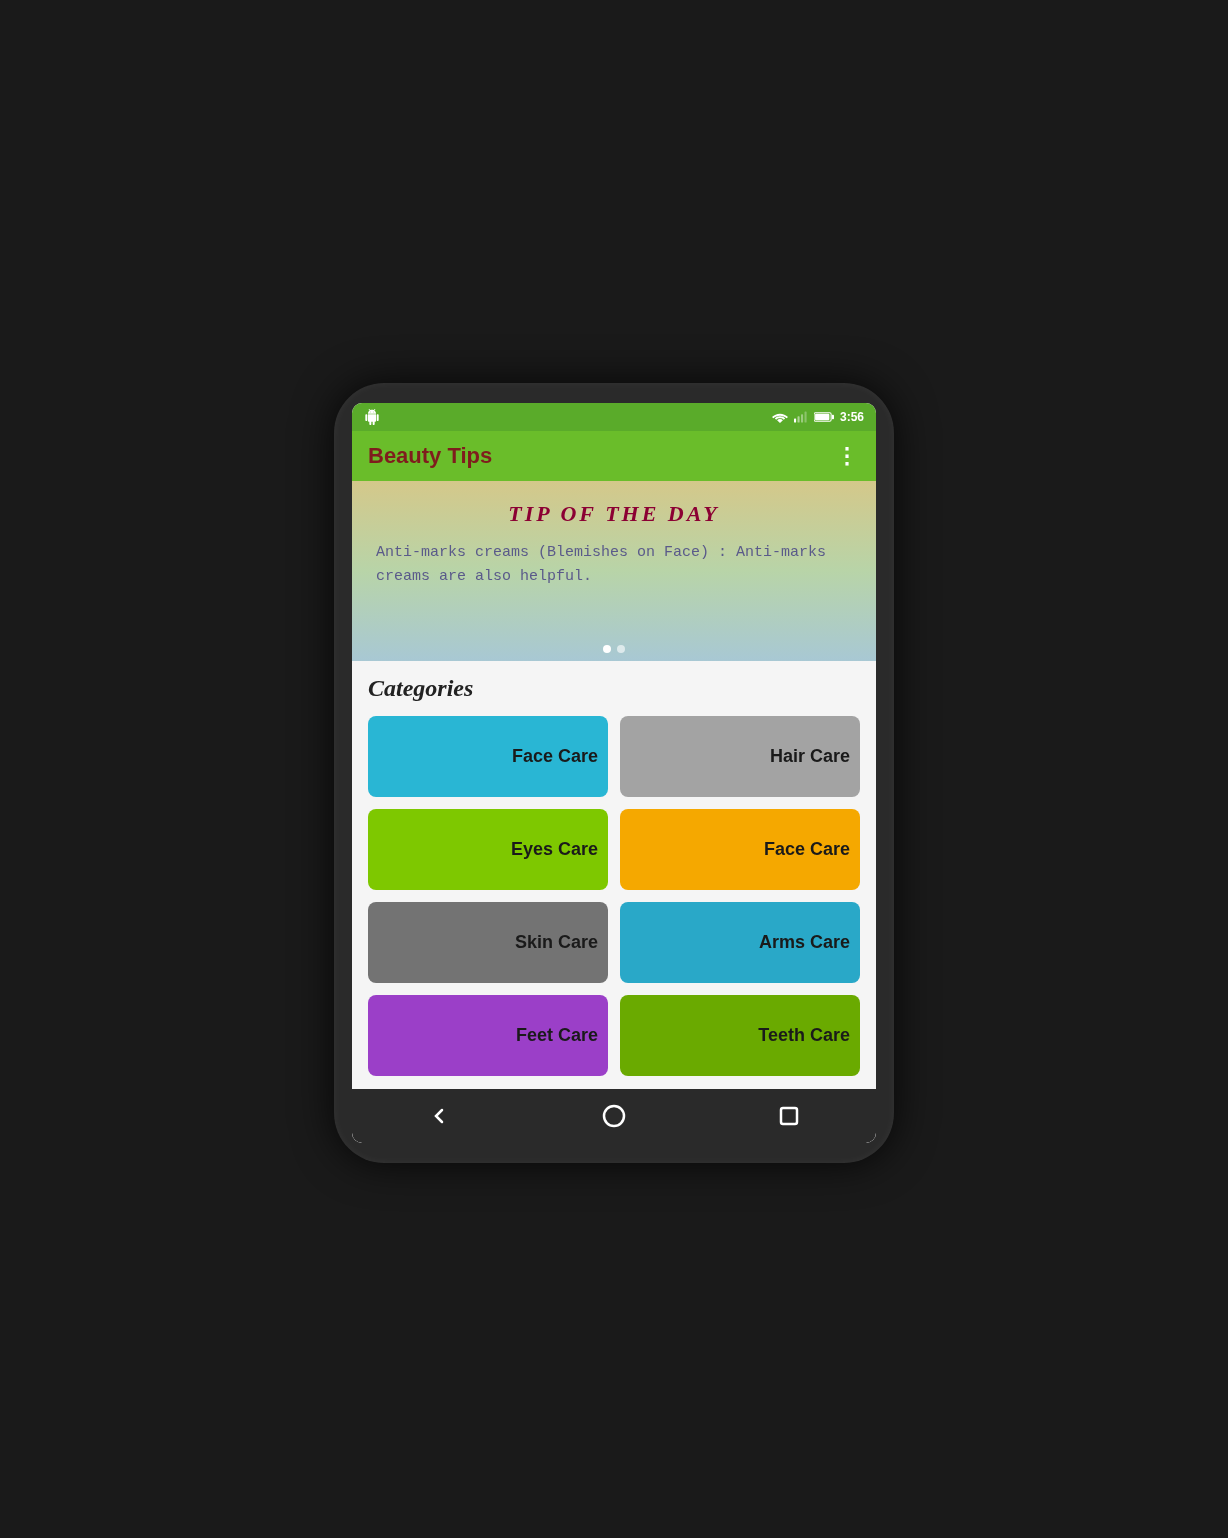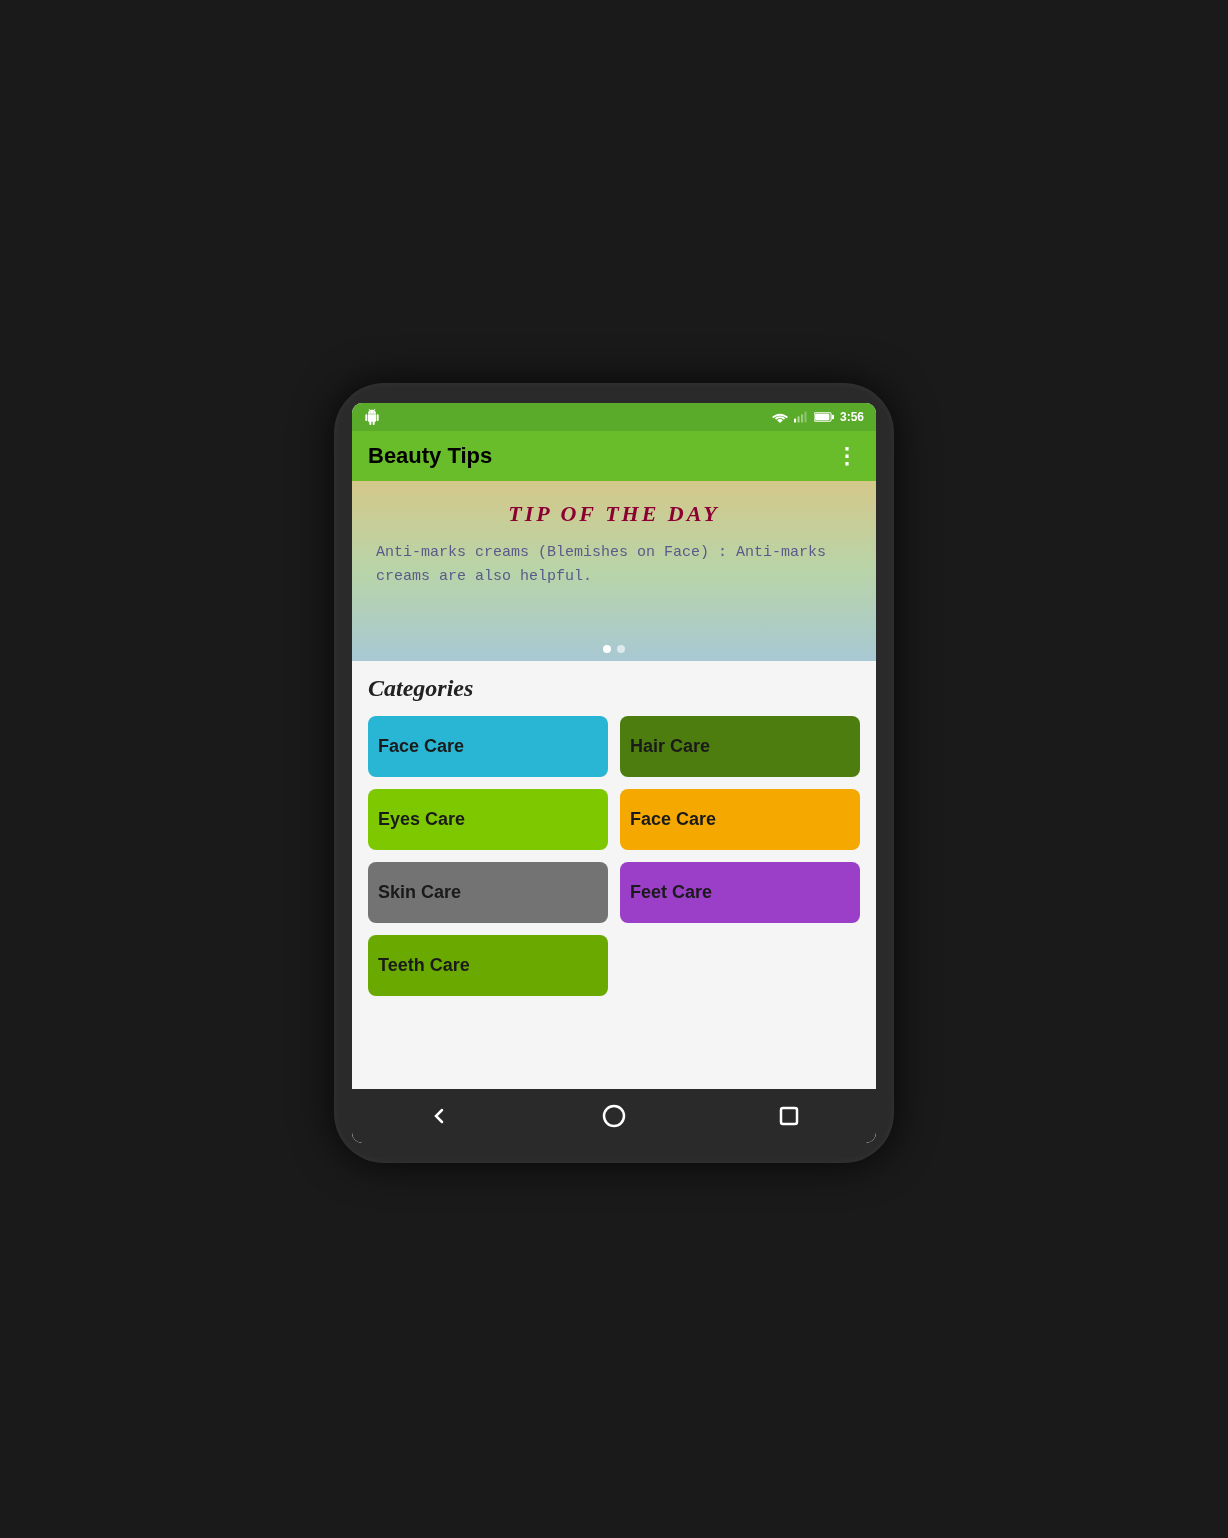--- a/index.html
+++ b/index.html
@@ -71,21 +71,21 @@
       background: #6abd2a;
       height: 50px;
       display: flex;
       align-items: center;
       justify-content: space-between;
       padding: 0 16px;
       flex-shrink: 0;
     }
 
     .app-title {
-      color: #000000;
+      color: #7f1d1d;
       font-size: 22px;
       font-weight: bold;
       font-family: sans-serif;
     }
 
     .more-icon {
       color: white;
       font-size: 22px;
       font-weight: bold;
       letter-spacing: 2px;
@@ -161,31 +161,31 @@
 
     .categories-grid {
       display: grid;
       grid-template-columns: 1fr 1fr;
       gap: 12px;
     }
 
     .category-btn {
       border: none;
       border-radius: 8px;
-      padding: 20px 10px;
+      padding: 30px 10px;
       font-size: 18px;
       font-weight: bold;
       color: #1a1a1a;
       cursor: pointer;
-      text-align: left;
+      text-align: right;
       font-family: sans-serif;
     }
 
     .btn-face-care    { background: #29b6d4; }
-    .btn-hair-care    { background: #4d7c0f; }
+    .btn-hair-care    { background: #a3a3a3; }
     .btn-eyes-care    { background: #7ec800; }
     .btn-lips-care    { background: #f5a800; }
     .btn-skin-care    { background: #737373; }
     .btn-arms-care    { background: #29a8c8; }
     .btn-feet-care    { background: #9b3fc8; }
     .btn-teeth-care   { background: #6aaa00; }
 
     
     .nav-bar {
       background: #2a2a2a;
@@ -265,20 +265,21 @@
 
     <div class="categories-section">
       <div class="categories-title">Categories</div>
       <div class="categories-grid">
 
       <button class="category-btn btn-face-care">Face Care</button>
           <button class="category-btn btn-hair-care">Hair Care</button>
           <button class="category-btn btn-eyes-care">Eyes Care</button>
           <button class="category-btn btn-lips-care">Face Care</button>
           <button class="category-btn btn-skin-care">Skin Care</button>
+          <button class="category-btn btn-arms-care">Arms Care</button>
           <button class="category-btn btn-feet-care">Feet Care</button>
           <button class="category-btn btn-teeth-care">Teeth Care</button>
         </div>
     </div>
 
     <div class="nav-bar">
       <button class="nav-btn">
         <svg viewBox="0 0 24 24">
           <polyline points="15,6 9,12 15,18" stroke="white" stroke-width="2.5" fill="none" stroke-linecap="round"></polyline>
         </svg>

